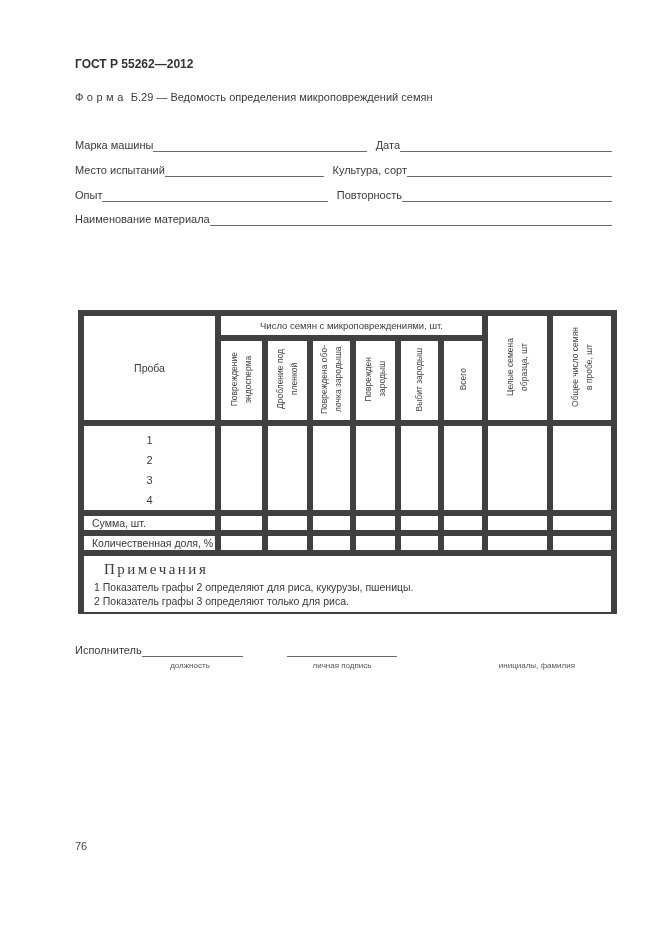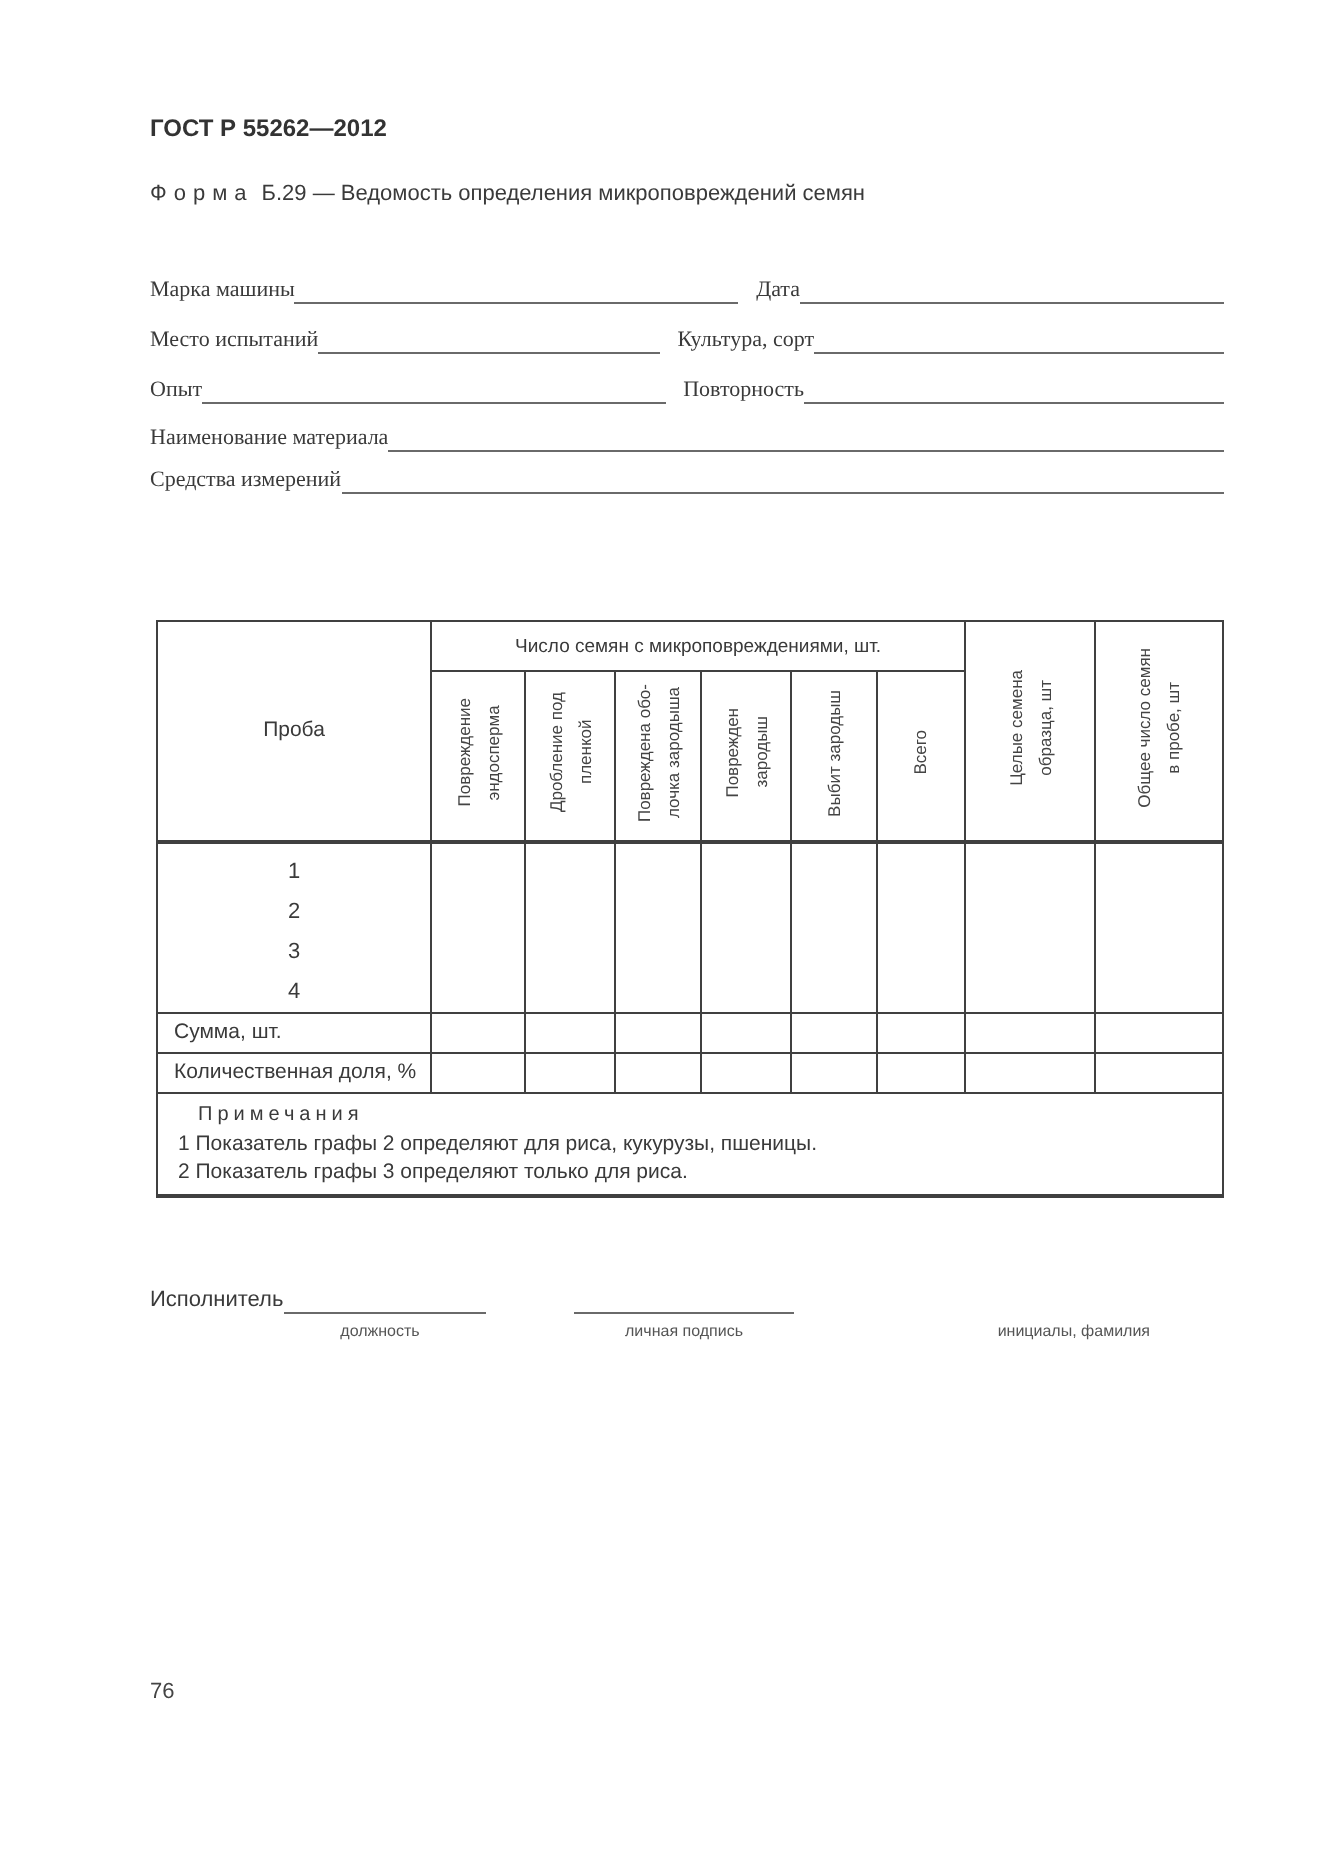--- a/index.html
+++ b/index.html
@@ -14,52 +14,52 @@
   .abs { position: absolute; }
 
   
   .doc-code { left: 75px; top: 57px; font-size: 12px; font-weight: bold; color: #333; }
   .form-line { left: 75px; top: 91px; font-size: 11px; }
   .form-line .spaced { letter-spacing: 3.5px; margin-right: 4px; }
 
   
   .fields { left: 75px; top: 127px; width: 537px; font-size: 11px; }
   .frow { display: flex; align-items: flex-end; height: 25px; }
-  .frow .lbl { white-space: nowrap; padding-bottom: 1px; font-family: Liberation Serif, serif; }
+  .frow .lbl { white-space: nowrap; padding-bottom: 1px; }
   .line { border-bottom: 1px solid #6a6a6a; height: 14px; }
   .grow { flex: 1 1 auto; }
   .lbl2 { margin-left: 9px; }
   .caption-row { height: 13px; display: flex; }
   .caption-under { margin-left: 127px; width: 410px; text-align: center; font-size: 8px; color: #555; }
   .frow.last { height: 21px; }
 
   
   .gtable-wrap { left: 78px; top: 310px; }
   table { border-collapse: collapse; table-layout: fixed; width: 534px; }
-  td { border: 1px solid #404040; vertical-align: middle; font-size: 10.5px; padding: 0; }
+  td { border: 6px solid #404040; vertical-align: middle; font-size: 10.5px; padding: 0; }
   tr.h1 td { height: 25px; }
   td.group { text-align: center; font-size: 9.5px; }
   td.proba { text-align: center; font-size: 10.5px; }
   tr.h2 td { height: 85px; text-align: center; }
   .vert {
     writing-mode: vertical-rl;
     transform: rotate(180deg);
     white-space: pre-line;
     font-size: 8.5px;
     line-height: 1.7;
     display: inline-block;
     color: #444;
   }
   tr.body-row td { height: 78px; border-top-width: 2px; vertical-align: top; }
   td.samples { text-align: center; font-size: 11px; padding-top: 4px; }
   td.samples div { line-height: 20px; }
   tr.sum-row td, tr.share-row td { height: 20px; }
   td.left-label { padding-left: 8px; font-size: 10.5px; text-align: left; }
   tr.notes-row td { height: 51px; vertical-align: top; padding: 5px 8px 4px 20px; border-bottom-width: 2px; }
-  .notes-title { letter-spacing: 2.5px; font-size: 10px; margin-bottom: 2px; }
+  .notes-title { letter-spacing: 2.5px; font-size: 15px; margin-bottom: 2px; font-family: Liberation Serif, serif; }
   .note-line { font-size: 10.5px; line-height: 14px; margin-left: -10px; }
 
   
   .footer { left: 75px; top: 640px; width: 537px; font-size: 11px; display: flex; }
   .fcol { display: flex; flex-direction: column; }
   .fcol .topline { display: flex; align-items: flex-end; height: 17px; }
   .fcol1 { width: 168px; }
   .fcol2 { width: 110px; margin-left: 44px; }
   .fcol3 { width: 128px; margin-left: 50px; align-items: flex-end; }
   .cap { font-size: 8px; color: #555; text-align: center; margin-top: 4px; }
@@ -91,24 +91,20 @@
     <span class="line" style="width:205px"></span>
   </div>
   <div class="frow">
     <span class="lbl">Опыт</span>
     <span class="line grow"></span>
     <span class="lbl lbl2">Повторность</span>
     <span class="line" style="width:210px"></span>
   </div>
   <div class="frow" style="height:24px">
     <span class="lbl">Наименование материала</span>
-    <span class="line grow"></span>
-  </div>
-  <div class="frow last">
-    <span class="lbl">Средства измерений</span>
     <span class="line grow"></span>
   </div>
 </div>
 
 <div class="abs gtable-wrap">
   <table>
     <colgroup>
       <col style="width:137px">
         <col style="width:47px">
         <col style="width:45px">

